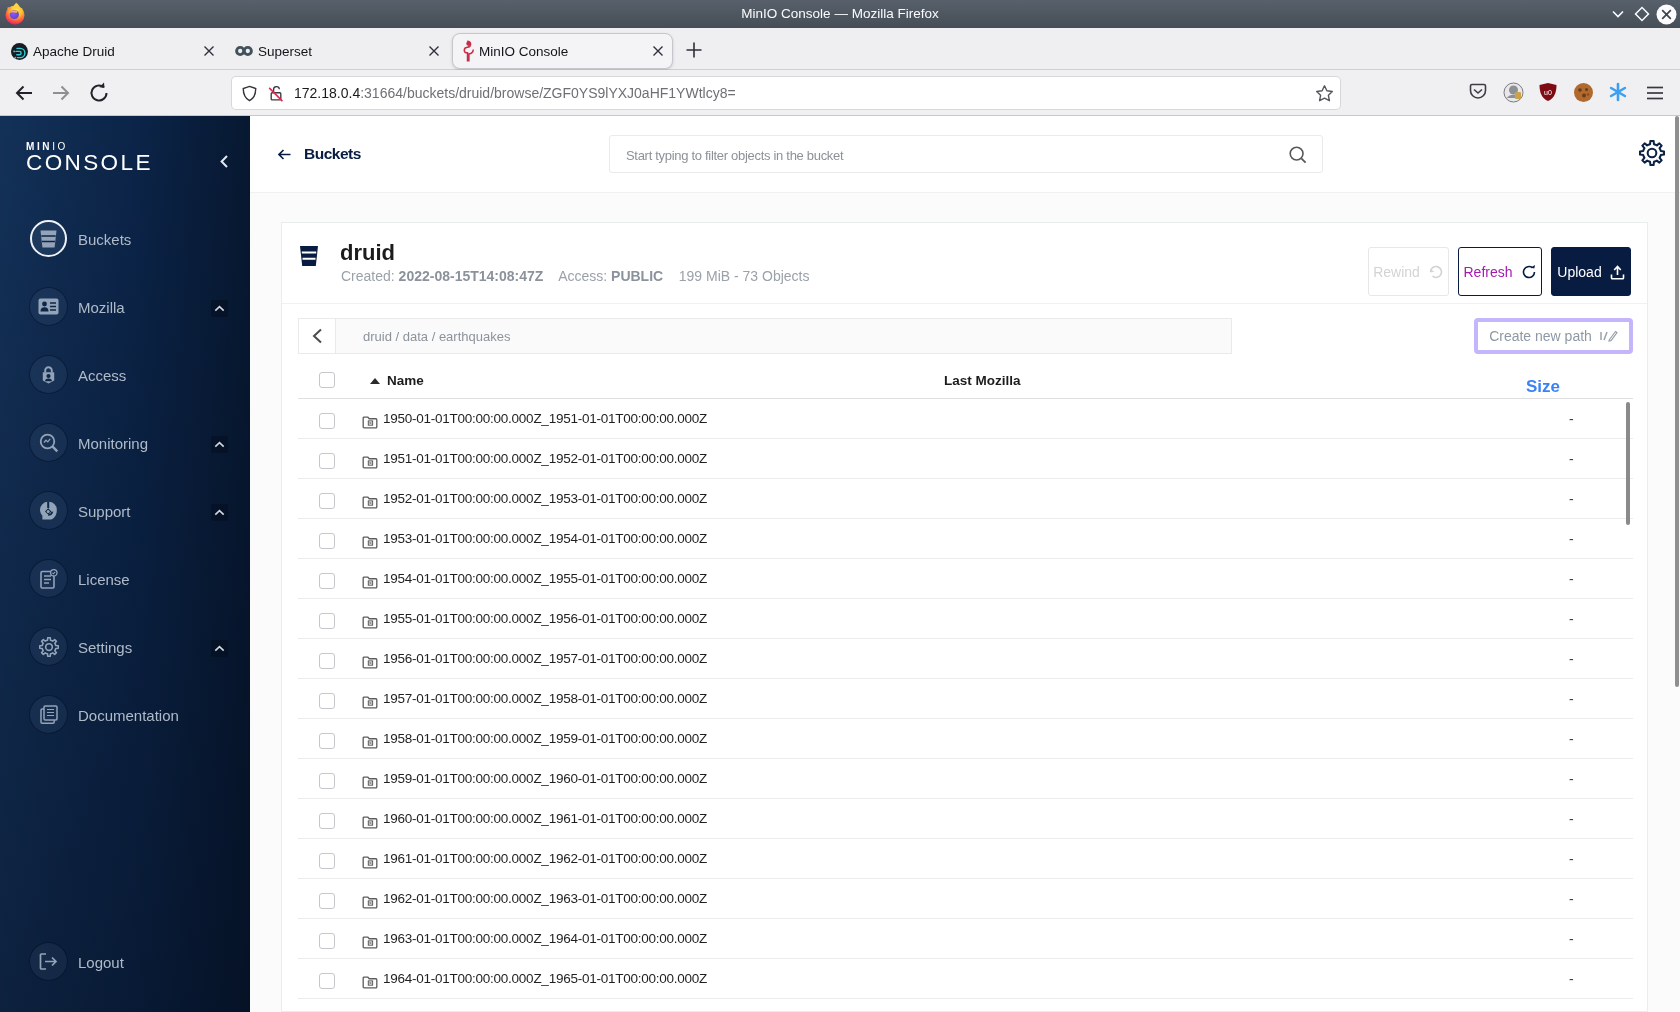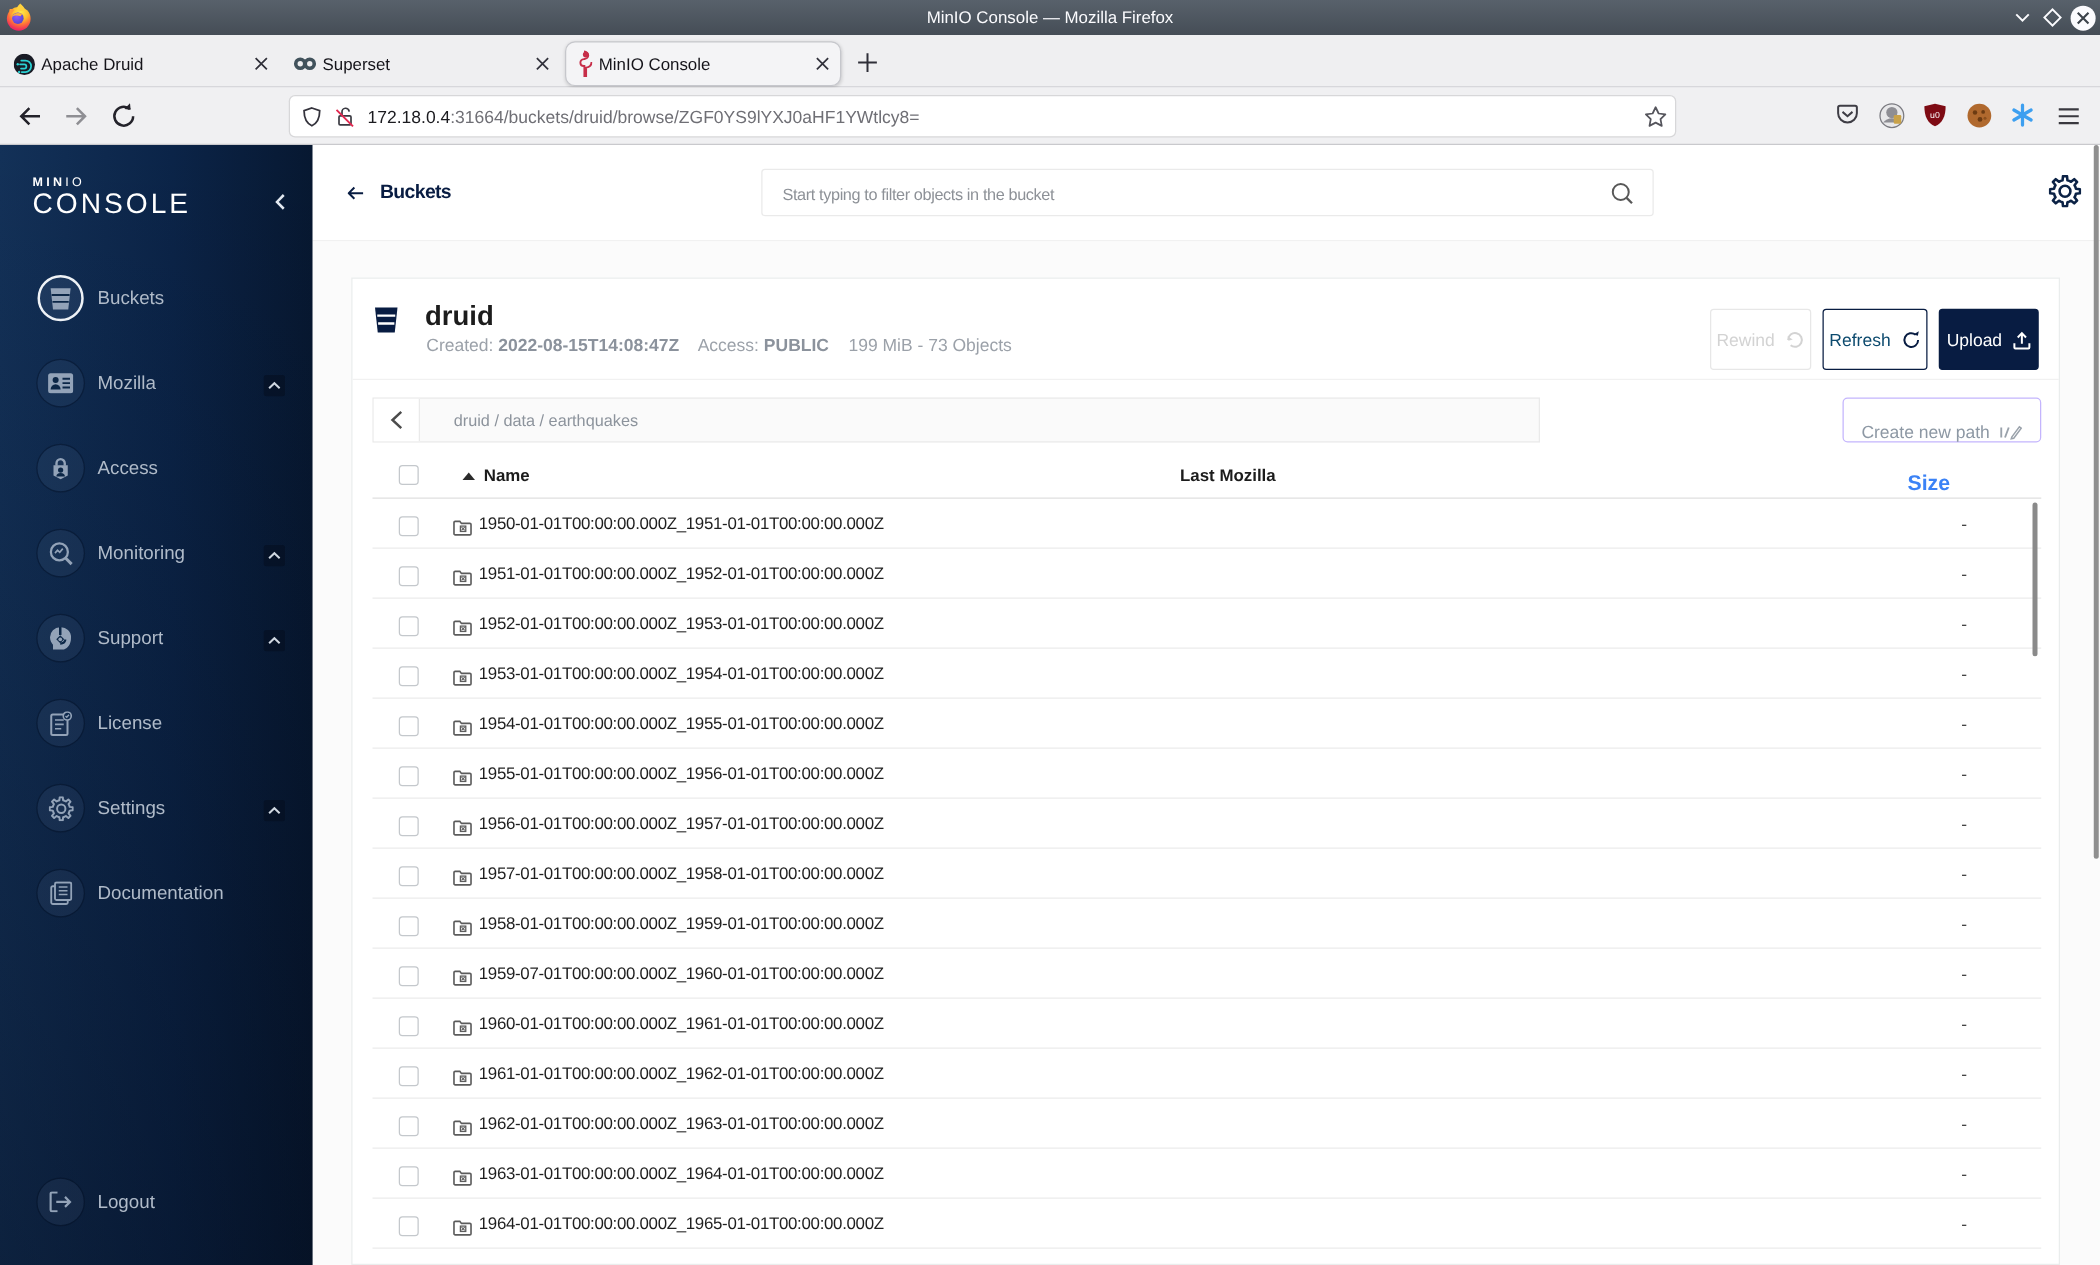--- a/index.html
+++ b/index.html
@@ -63,30 +63,30 @@
 .card { position:absolute; left:31px; top:28px; width:1367px; height:790px; background:#fff; border:1px solid #eaeded; }
 .bhead { position:absolute; left:0; top:0; width:100%; height:81px; border-bottom:1px solid #f1f1f1; }
 .bhead .bicon { position:absolute; left:17px; top:22px; }
 .bhead .bname { position:absolute; left:58px; top:17px; font-size:22px; font-weight:bold; color:#1c1c1c; }
 .bhead .bsub { position:absolute; left:59px; top:45px; font-size:14px; color:#9ba1a9; }
 .bhead .bsub b { color:#8b929c; }
 .btnrow { position:absolute; right:16px; top:24px; display:flex; gap:9px; }
 .btn { height:49px; display:flex; align-items:center; justify-content:center; gap:8px;
   font-size:14px; border-radius:3px; background:#fff; }
 .btn.disabled { border:1px solid #e7e7e7; color:#d3d3d3; width:81px; }
-.btn.outline { border:1px solid #081c42; color:#0c4a6e; width:84px; }
+.btn.outline { border:1px solid #081c42; color:#a21caf; width:84px; }
 .btn.solid { background:#081c42; color:#fff; width:80px; border:1px solid #081c42; }
 
 .browse { position:absolute; left:16px; top:95px; width:1335px; }
 .crumbbar { position:absolute; left:0; top:0; width:934px; height:36px; background:#fafafa; border:1px solid #eaeaea; }
 .crumbback { position:absolute; left:0; top:0; width:37px; height:34px; background:#fff; border-right:1px solid #eaeaea;
   display:flex; align-items:center; justify-content:center; }
 .crumbtxt { position:absolute; left:64px; top:10px; font-size:13px; color:#8c939c; }
-.newpath { position:absolute; right:0; top:0; width:159px; height:36px; border:1px solid #c4b5fd; border-radius:4px;
-  background:#fff; display:flex; align-items:flex-end; justify-content:center; gap:8px; font-size:14px; color:#8d98a4; }
+.newpath { position:absolute; right:0; top:0; width:159px; height:36px; border:4px solid #c4b5fd; border-radius:4px;
+  background:#fff; display:flex; align-items:center; justify-content:center; gap:8px; font-size:14px; color:#8d98a4; }
 
 .thead { position:absolute; left:0; top:46px; width:1335px; height:35px; border-bottom:1px solid #e0e0e0; }
 .thead .cb { position:absolute; left:21px; top:8px; }
 .thead .name { position:absolute; left:89px; top:9px; font-size:13.5px; font-weight:bold; color:#1c1c1c; }
 .thead .sortar { position:absolute; left:72px; top:14px; width:0; height:0;
   border-left:5px solid transparent; border-right:5px solid transparent; border-bottom:6px solid #2b2b2b; }
 .thead .lm { position:absolute; left:646px; top:9px; font-size:13.5px; font-weight:bold; color:#1c1c1c; }
 .thead .sz { position:absolute; left:1228px; top:13px; font-size:17px; font-weight:bold; color:#3b82f6; }
 .rows { position:absolute; left:0; top:81px; width:1335px; }
 .trow { position:relative; width:1335px; height:40px; border-bottom:1px solid #ececec; }
@@ -434,21 +434,21 @@
               </div>
               <div class="trow">
                 <div class="cb cbox"></div>
                 <div class="fic">
                   <svg width="16" height="14" viewBox="0 0 17 15">
                     <path d="M1.2,3.2 a1,1 0 0 1 1,-1 h4 l1.4,1.8 h7.2 a1,1 0 0 1 1,1 v7.8 a1,1 0 0 1 -1,1 h-12.6 a1,1 0 0 1 -1,-1 Z" fill="none" stroke="#5c5c5c" stroke-width="1.4"></path>
                     <rect x="6.7" y="6.3" width="4.6" height="4.6" fill="none" stroke="#5c5c5c" stroke-width="1.1"></rect>
                     <path d="M7.6,7.2 L10.4,10 M10.4,7.2 L7.6,10" stroke="#5c5c5c" stroke-width="0.9"></path>
                   </svg>
                 </div>
-                <div class="fname">1959-07-01T00:00:00.000Z_1960-01-01T00:00:00.000Z</div>
+                <div class="fname">1959-01-01T00:00:00.000Z_1960-01-01T00:00:00.000Z</div>
                 <div class="dash">-</div>
               </div>
               <div class="trow">
                 <div class="cb cbox"></div>
                 <div class="fic">
                   <svg width="16" height="14" viewBox="0 0 17 15">
                     <path d="M1.2,3.2 a1,1 0 0 1 1,-1 h4 l1.4,1.8 h7.2 a1,1 0 0 1 1,1 v7.8 a1,1 0 0 1 -1,1 h-12.6 a1,1 0 0 1 -1,-1 Z" fill="none" stroke="#5c5c5c" stroke-width="1.4"></path>
                     <rect x="6.7" y="6.3" width="4.6" height="4.6" fill="none" stroke="#5c5c5c" stroke-width="1.1"></rect>
                     <path d="M7.6,7.2 L10.4,10 M10.4,7.2 L7.6,10" stroke="#5c5c5c" stroke-width="0.9"></path>
                   </svg>

